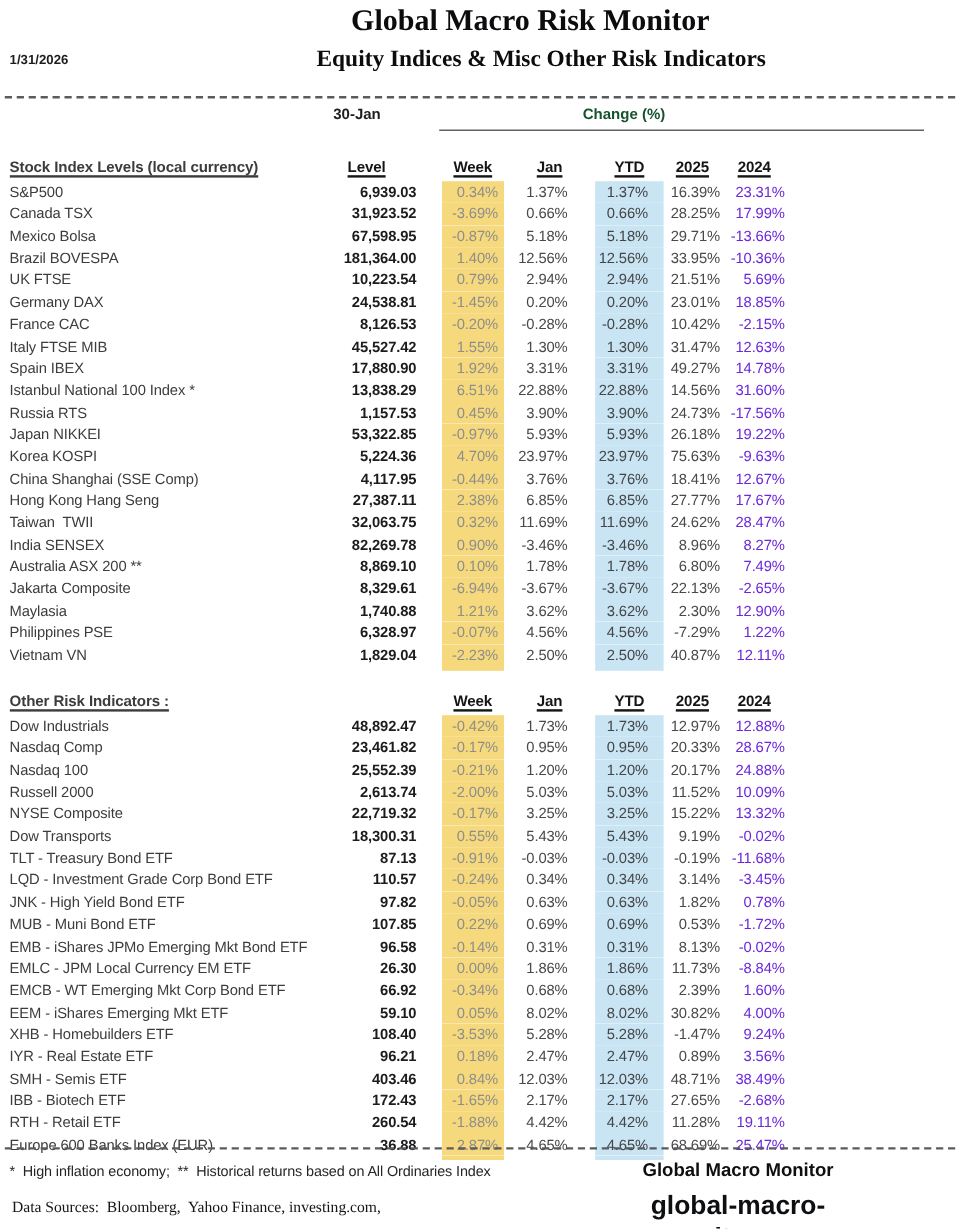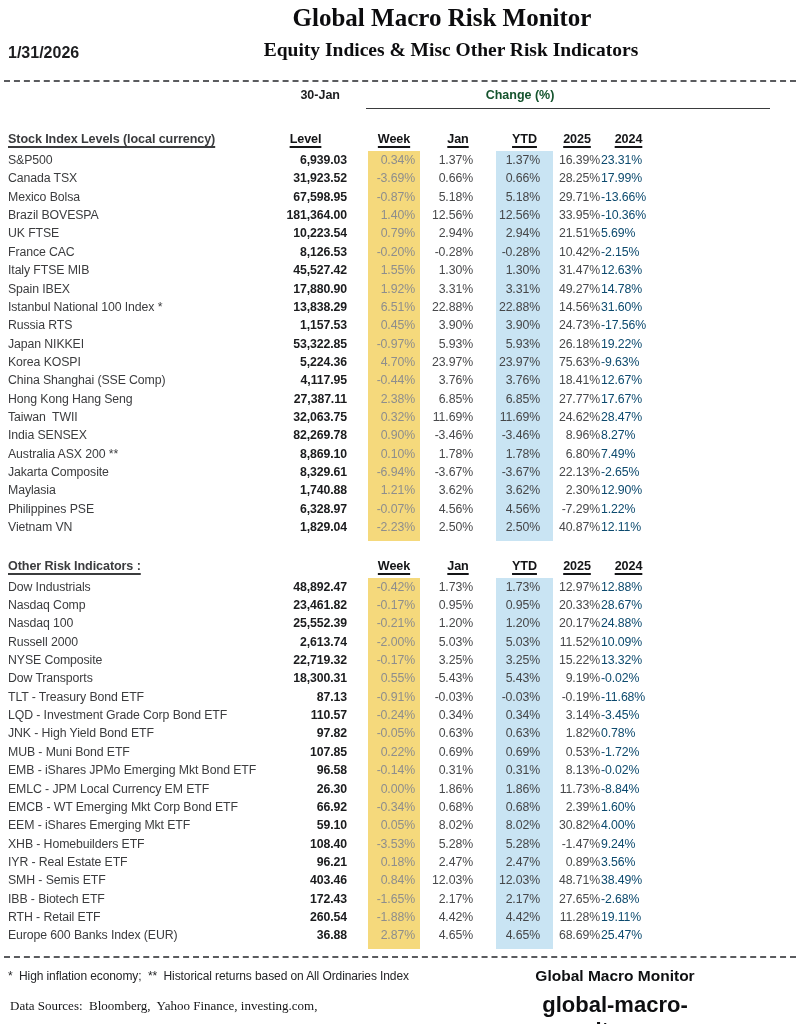--- a/index.html
+++ b/index.html
@@ -1,29 +1,29 @@
 <!DOCTYPE html>
 <html style="--hl-week: #F5D97C; --hl-ytd: #C9E4F3;"><head>
 <meta charset="utf-8">
 <style>
   html,body{margin:0;padding:0;background:#ffffff;}
   #page{position:relative;width:801px;height:1024px;background:#ffffff;overflow:hidden;
         font-family:"Liberation Sans",sans-serif;color:#2b2c2e;}
 
   
-  .doc-date{position:absolute;left:8px;top:44px;font-size:16px;font-weight:bold;color:#1c1d1f;}
+  .doc-date{position:absolute;left:8px;top:44px;font-size:11px;font-weight:bold;color:#1c1d1f;}
   .doc-title{position:absolute;left:83px;right:0;top:4px;text-align:center;
              font-family:"Liberation Serif",serif;font-weight:bold;font-size:25px;color:#0c0c0e;}
   .doc-subtitle{position:absolute;left:101px;right:0;top:39px;text-align:center;
              font-family:"Liberation Serif",serif;font-weight:bold;font-size:19.5px;color:#0c0c0e;}
   .dash-rule{position:absolute;left:4px;right:5px;border-top:2px dashed #5a5b5e;height:0;}
   .rule-top{top:80px;}
   .rule-bottom{top:956px;}
 
-  .col-date-label{position:absolute;left:255px;width:85px;top:88px;text-align:right;
+  .col-date-label{position:absolute;left:255px;width:85px;top:88px;text-align:center;
                   font-size:12.5px;font-weight:bold;color:#1c1d1f;}
   .change-label{position:absolute;left:436px;width:168px;top:88px;text-align:center;
                 font-size:12.5px;font-weight:bold;color:#14532d;}
   .change-rule{position:absolute;left:366px;width:404px;top:108px;border-top:1.5px solid #3a3b3d;height:0;}
 
   
   #tables{position:absolute;left:8px;top:116px;width:648px;}
   table{border-collapse:collapse;table-layout:fixed;width:648px;}
   #table-2{margin-top:10px;}
   td,th{padding:0;margin:0;font-size:12.3px;line-height:18.36px;height:18.36px;
@@ -33,21 +33,21 @@
            text-decoration:underline;text-underline-offset:3px;text-decoration-thickness:1.5px;}
   #table-2 thead th{height:22px;}
   th.c-gap,th.no-underline{text-decoration:none;}
   .c-name{text-align:left;white-space:pre;color:#3b3c3e;}
   th.c-name{text-align:left;}
   .c-level{text-align:right;padding-right:1px;font-weight:bold;color:#1b1c1e;}
   .c-week{text-align:right;padding-right:5px;color:#8e8e8d;background:var(--hl-week);}
   .c-jan{text-align:right;padding-right:23px;color:#48494b;}
   .c-ytd{text-align:right;padding-right:13px;color:#454648;background:var(--hl-ytd);}
   .c-2025{text-align:right;padding-right:1px;color:#48494b;}
-  .c-2024{text-align:left;padding-right:2px;color:#0c4a6e;}
+  .c-2024{text-align:right;padding-right:2px;color:#6d28d9;}
   thead th.c-level,thead th.c-week,thead th.c-jan,thead th.c-ytd,thead th.c-2025,thead th.c-2024{
     text-align:center;padding-right:0;background:none;color:#141517;}
   tr.tail td{height:4px;line-height:4px;}
   tr.tail td.c-week{background:var(--hl-week);}
   tr.tail td.c-ytd{background:var(--hl-ytd);}
 
   
   .footnote{position:absolute;left:8px;top:969px;font-size:12px;color:#242527;white-space:pre;letter-spacing:-0.1px;}
   .data-sources{position:absolute;left:10px;top:998px;font-family:"Liberation Serif",serif;
                 font-size:13px;color:#141517;white-space:pre;}
@@ -144,20 +144,30 @@
     <td class="c-name">UK FTSE</td>
     <td class="c-level">10,223.54</td>
     <td class="c-gap"></td>
     <td class="c-week">0.79%</td>
     <td class="c-jan">2.94%</td>
     <td class="c-ytd">2.94%</td>
     <td class="c-2025">21.51%</td>
     <td class="c-2024">5.69%</td>
   </tr>
 
+  <tr>
+    <td class="c-name">Germany DAX</td>
+    <td class="c-level">24,538.81</td>
+    <td class="c-gap"></td>
+    <td class="c-week">-1.45%</td>
+    <td class="c-jan">0.20%</td>
+    <td class="c-ytd">0.20%</td>
+    <td class="c-2025">23.01%</td>
+    <td class="c-2024">18.85%</td>
+  </tr>
 
   <tr>
     <td class="c-name">France CAC</td>
     <td class="c-level">8,126.53</td>
     <td class="c-gap"></td>
     <td class="c-week">-0.20%</td>
     <td class="c-jan">-0.28%</td>
     <td class="c-ytd">-0.28%</td>
     <td class="c-2025">10.42%</td>
     <td class="c-2024">-2.15%</td>

